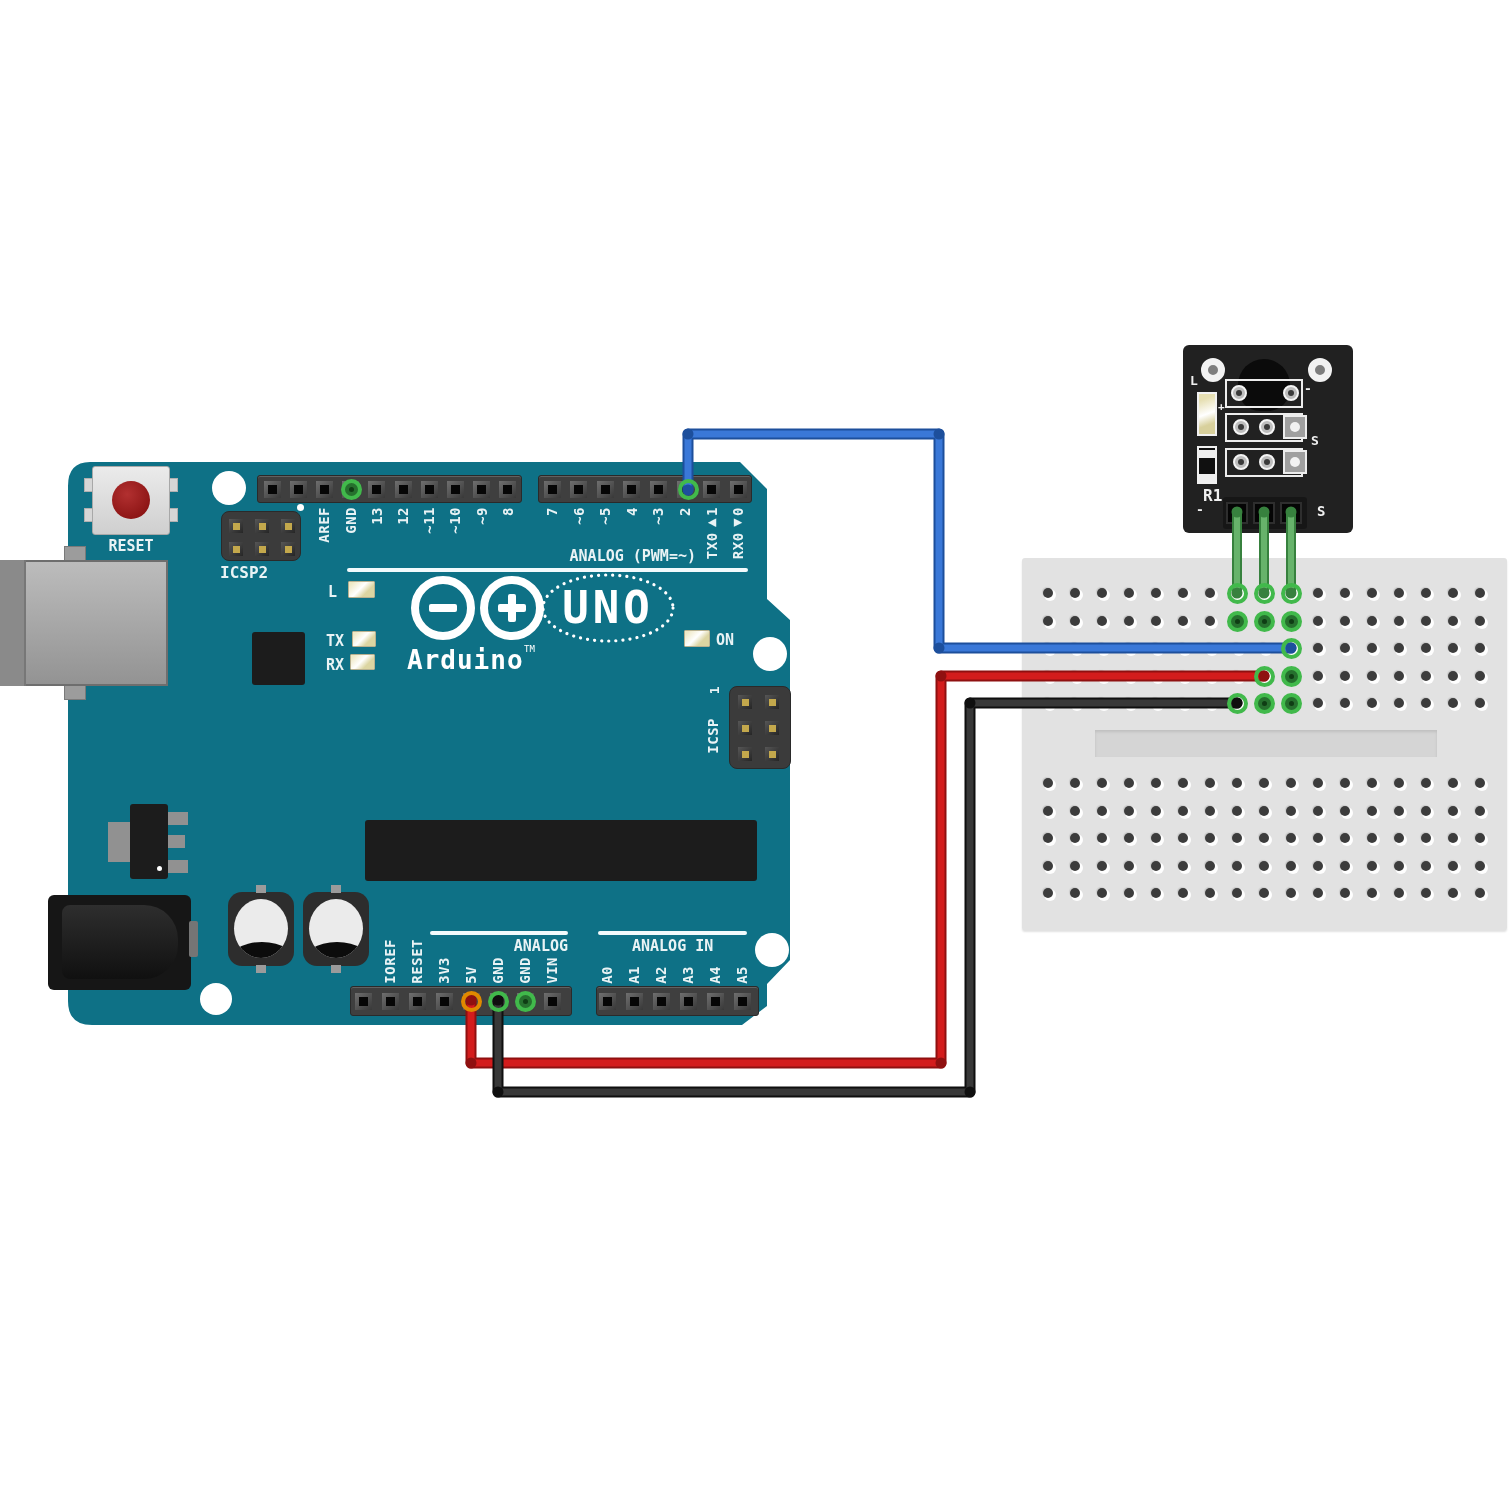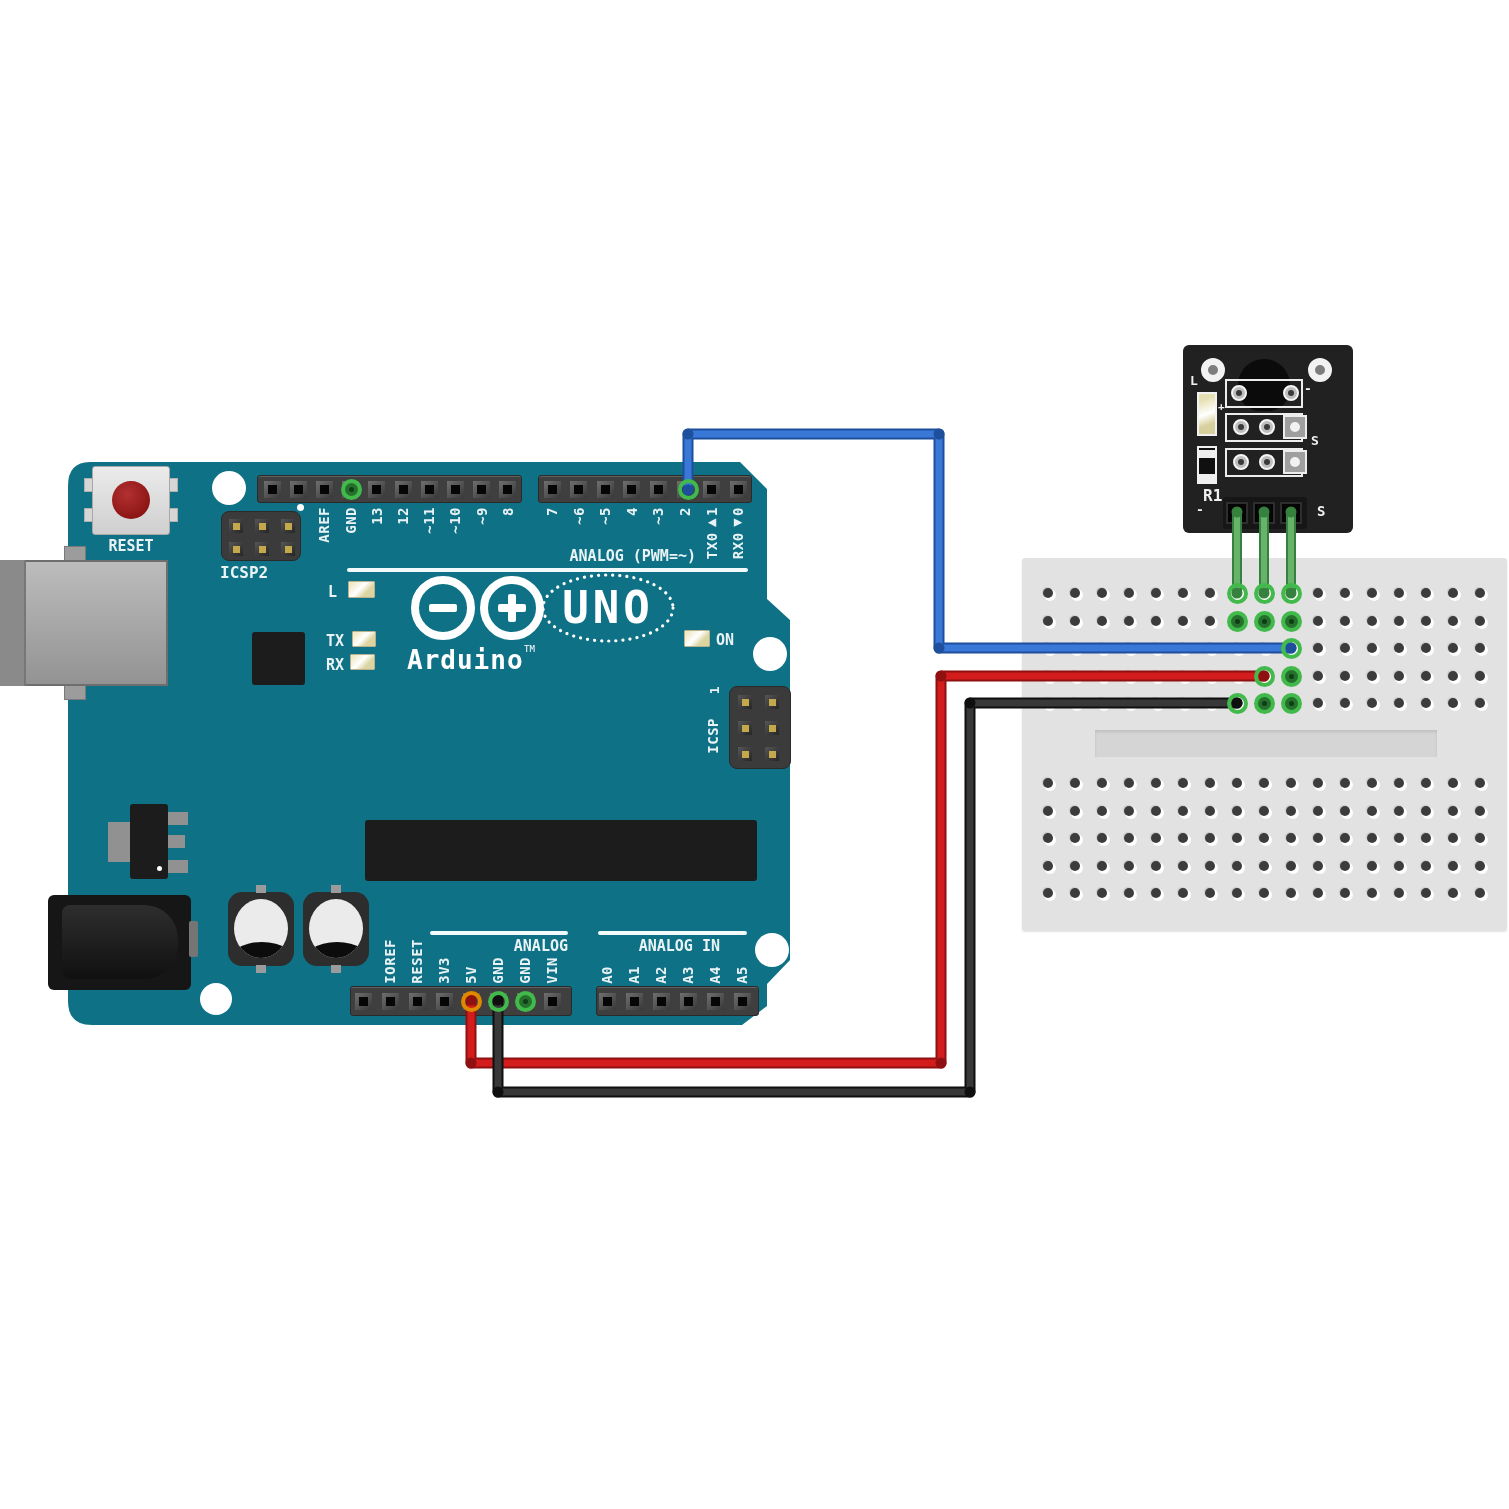--- a/index.html
+++ b/index.html
@@ -349,21 +349,21 @@
     </div>
     <div class="cap" style="left:303px;top:892px;">
       <div class="tab" style="top:-7px;"></div>
         <div class="tab" style="top:73px;"></div>
       <div class="disc"></div>
     </div>
 
     <div class="hline" style="left:430px;top:931px;width:138px;"></div>
     <div class="caption" style="left:460px;top:937px;width:108px;text-align:right;">ANALOG</div>
     <div class="hline" style="left:598px;top:931px;width:149px;"></div>
-    <div class="caption" style="left:573px;top:937px;width:147px;text-align:right;">ANALOG IN</div>
+    <div class="caption" style="left:632px;top:937px;width:147px;text-align:left;">ANALOG IN</div>
 
     <div id="strips">
         <div class="strip" style="left: 257px; top: 475px; width: 265px; height: 28px;"></div>
         <div class="hpin" style="left: 263.5px; top: 480.5px;"></div>
         <div class="hpin" style="left: 289.7px; top: 480.5px;"></div>
         <div class="hpin" style="left: 315.9px; top: 480.5px;"></div>
         <div class="vlabel" style="left: 314.4px; top: 507px;">AREF</div>
         <div class="hpin" style="left: 342.1px; top: 480.5px;"></div>
         <div class="vlabel" style="left: 340.6px; top: 507px;">GND</div>
         <div class="hpin" style="left: 368.3px; top: 480.5px;"></div>

